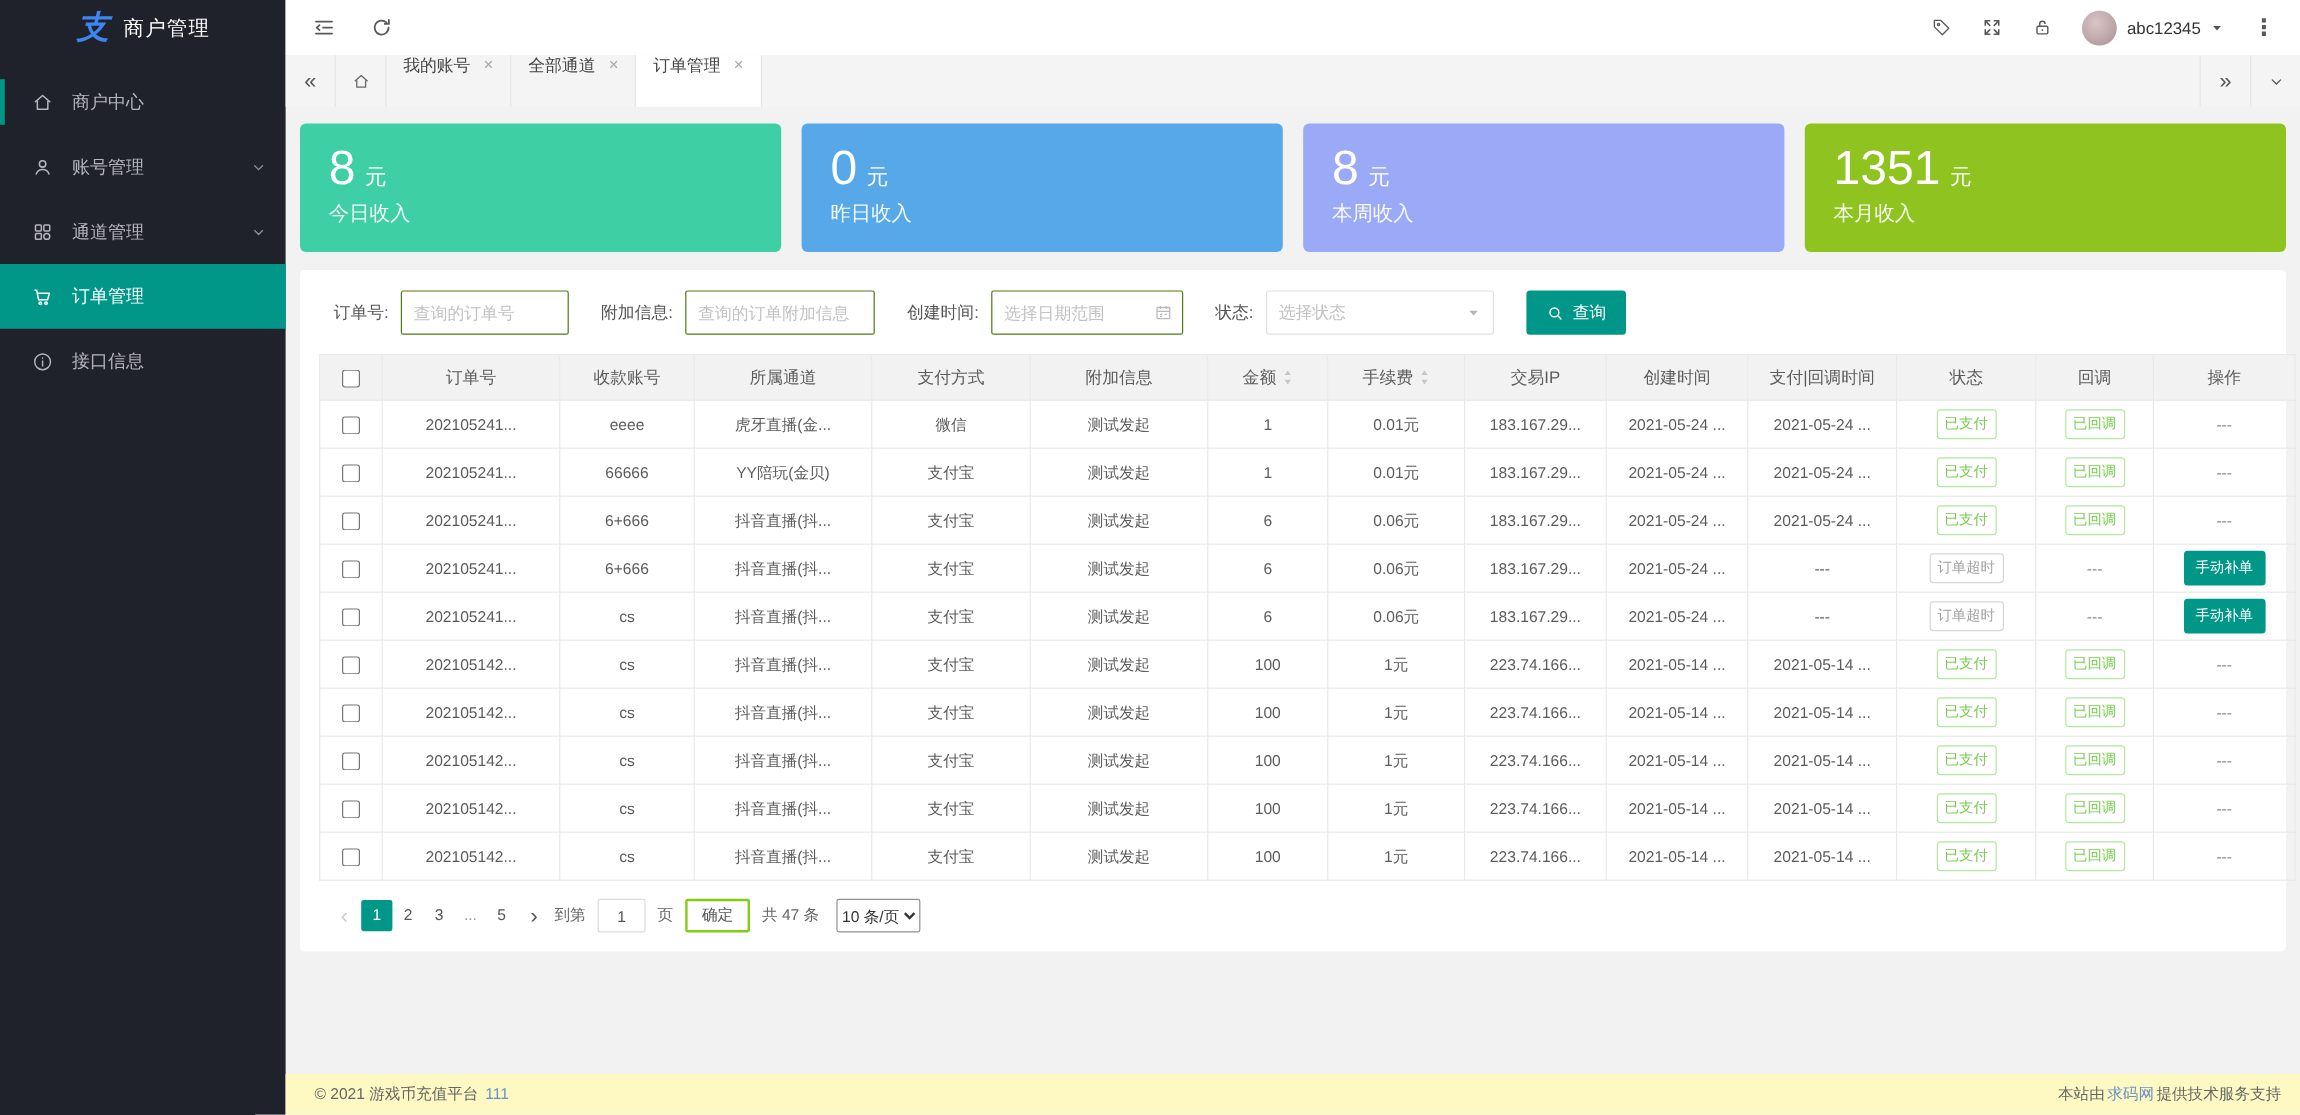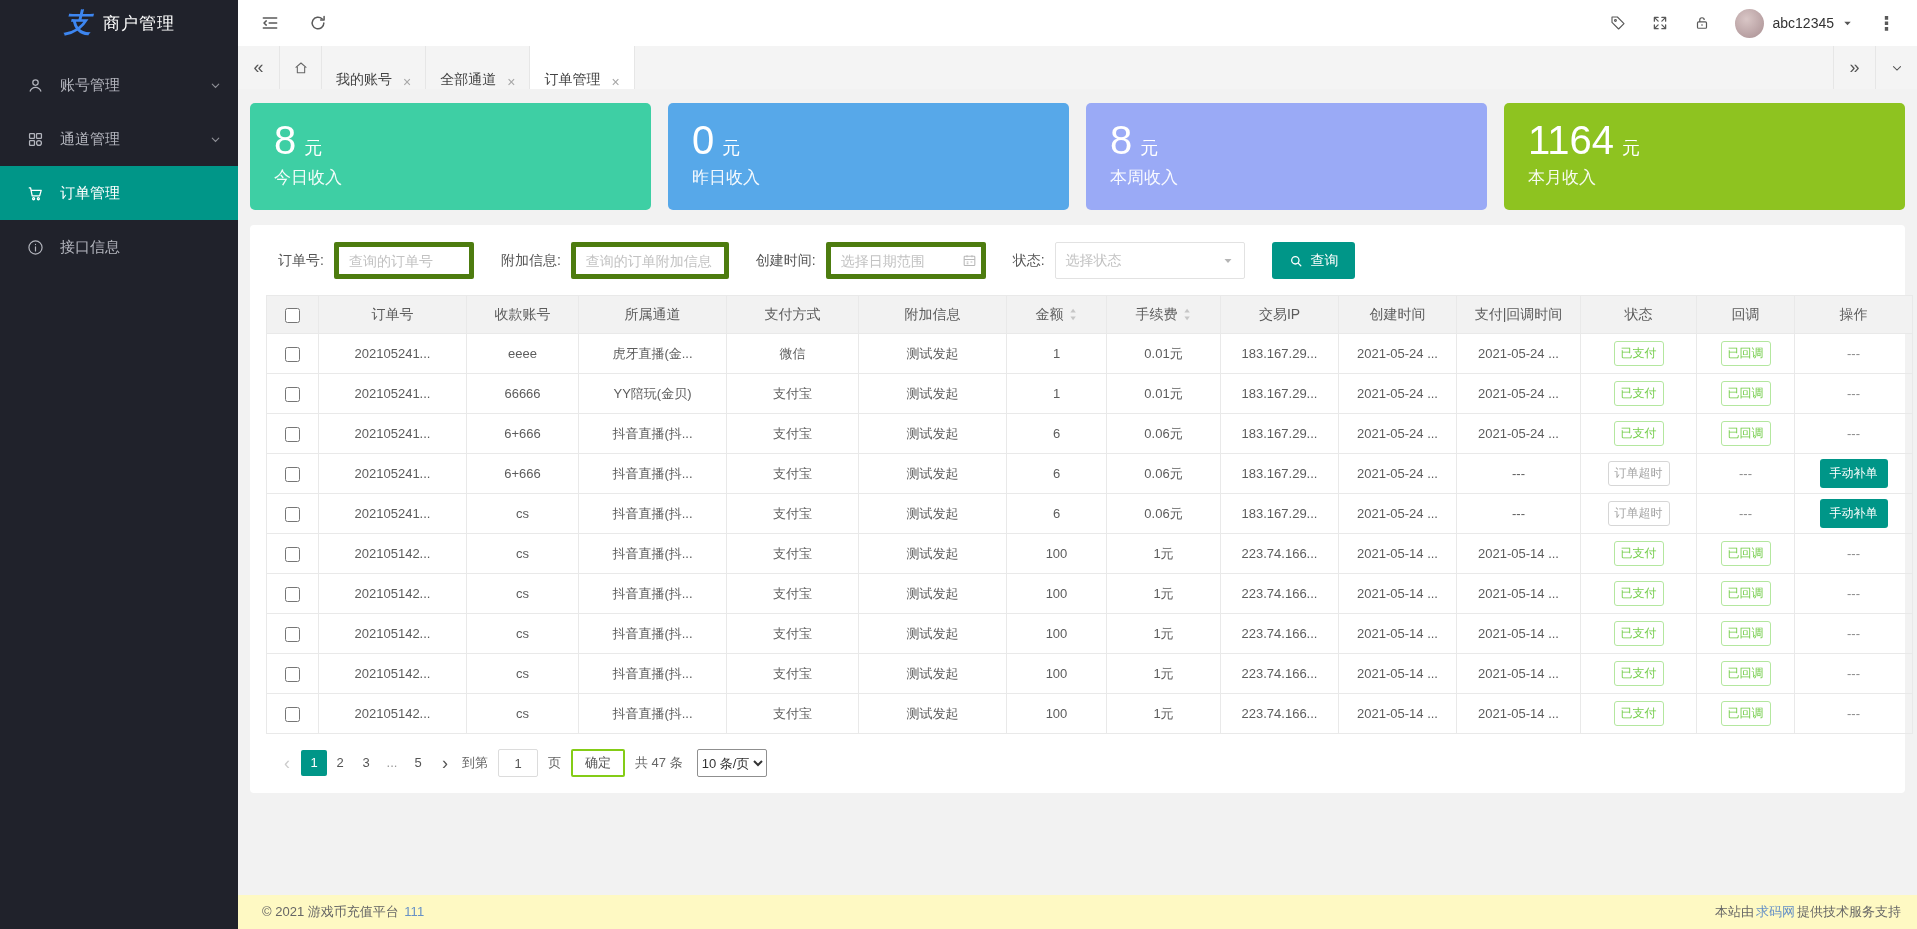--- a/index.html
+++ b/index.html
@@ -37,41 +37,41 @@
   .caret { display:inline-flex; width:11px; height:11px; color:#555; }
   .caret svg { width:11px; height:11px; }
   .kebab { font-size:19px; font-weight:bold; width:auto; line-height:20px; }
 
   
   .tabbar { height:43px; background:#f4f4f4; display:flex; align-items:stretch; flex-shrink:0; }
   .tab-ctl { width:42px; display:flex; align-items:center; justify-content:center; color:#555; font-size:18px; border-right:1px solid #e6e6e6; cursor:pointer; }
   .tab-ctl.home svg { width:16px; height:16px; color:#666; }
   .tab-ctl.r { border-right:none; border-left:1px solid #e6e6e6; }
   .tab-list { display:flex; align-items:stretch; }
-  .tab { display:flex; align-items:flex-end; padding:0 14px; border-right:1px solid #e6e6e6; cursor:pointer; color:#444; font-size:14px; }
+  .tab { display:flex; align-items:flex-start; padding:0 14px; border-right:1px solid #e6e6e6; cursor:pointer; color:#444; font-size:14px; }
   .tab.active { background:#ffffff; }
   .tab-close { margin-left:11px; color:#a6a6a6; font-size:14px; line-height:1; }
   .tab-spacer { flex:1; }
 
   
   .content { flex:1; padding:14px 12px 0 12px; overflow:hidden; }
   .cards { display:flex; gap:17px; height:107px; }
   .stat-card { flex:1; border-radius:5px; color:#fff; padding:15px 0 0 24px; }
   .sc-value { display:flex; align-items:baseline; }
   .sc-num { font-size:40px; line-height:44px; }
   .sc-unit { font-size:18px; margin-left:8px; }
   .sc-label { font-size:17px; margin-top:4px; color:rgba(255,255,255,.93); }
 
   .panel { background:#ffffff; border-radius:4px; margin-top:15px; padding:17px 16px 16px 16px; }
 
   
   .filter-row { display:flex; align-items:center; margin-bottom:16px; padding-left:12px; }
   .f-group { display:flex; align-items:center; margin-right:27px; }
   .f-group label { color:#555; margin-right:10px; white-space:nowrap; }
-  .f-input { height:37px; border:5px solid #4d7c0f; border-radius:2px; padding:0 10px; font-size:14px; color:#555; outline:none; font-family:inherit; }
+  .f-input { height:37px; border:1px solid #4d7c0f; border-radius:2px; padding:0 10px; font-size:14px; color:#555; outline:none; font-family:inherit; }
   .f-input::placeholder { color:#c2c2c2; }
   .w140 { width:140px; } .w158 { width:158px; } .w160 { width:160px; }
   .date-wrap { position:relative; }
   .date-wrap .f-input { padding-right:32px; }
   .cal-icon { position:absolute; right:8px; top:10px; width:17px; height:17px; color:#b8b8b8; display:inline-flex; cursor:pointer; }
   .cal-icon svg { width:17px; height:17px; }
   .f-select { width:190px; height:37px; border:1px solid #e2e2e2; border-radius:2px; display:flex; align-items:center; padding:0 10px; cursor:pointer; background:#fff; }
   .sel-ph { color:#c2c2c2; flex:1; }
   .sel-caret { width:12px; height:12px; color:#b5b5b5; display:inline-flex; }
   .sel-caret svg { width:12px; height:12px; }
@@ -114,20 +114,30 @@
 <body>
 
 <div class="app">
 
   <aside class="sidebar">
     <div class="logo">
       <span class="logo-glyph">支</span>
       <span class="logo-text">商户管理</span>
     </div>
     <nav class="menu">
+        <div class="menu-item">
+          <span class="ind"></span>
+          <span class="mi-icon">
+            <svg viewBox="0 0 24 24" fill="none" stroke="currentColor" stroke-width="1.6" stroke-linejoin="round">
+              <path d="M4 11.5 12 4.5l8 7"></path>
+              <path d="M6.5 10.2V19h11v-8.8"></path>
+            </svg>
+          </span>
+          <span class="mi-label">商户中心</span>
+        </div>
         <div class="menu-item">
           <span class="mi-icon">
             <svg viewBox="0 0 24 24" fill="none" stroke="currentColor" stroke-width="1.6">
               <circle cx="12" cy="8.3" r="3.4"></circle>
               <path d="M5 19.5c1.4-3.6 4-5.2 7-5.2s5.6 1.6 7 5.2"></path>
             </svg>
           </span>
           <span class="mi-label">账号管理</span>
           <span class="mi-chev">
             <svg viewBox="0 0 24 24" fill="none" stroke="currentColor" stroke-width="2" stroke-linecap="round">
@@ -269,21 +279,21 @@
           </div>
           <div class="stat-card" style="background: rgb(154, 170, 246);">
             <div class="sc-value">
               <span class="sc-num">8</span>
               <span class="sc-unit">元</span>
             </div>
             <div class="sc-label">本周收入</div>
           </div>
           <div class="stat-card" style="background: rgb(142, 195, 32);">
             <div class="sc-value">
-              <span class="sc-num">1164</span>
+              <span class="sc-num">1351</span>
               <span class="sc-unit">元</span>
             </div>
             <div class="sc-label">本月收入</div>
           </div>
         </div>
 
       <div class="panel">
 
         <div class="filter-row">
           <div class="f-group">

